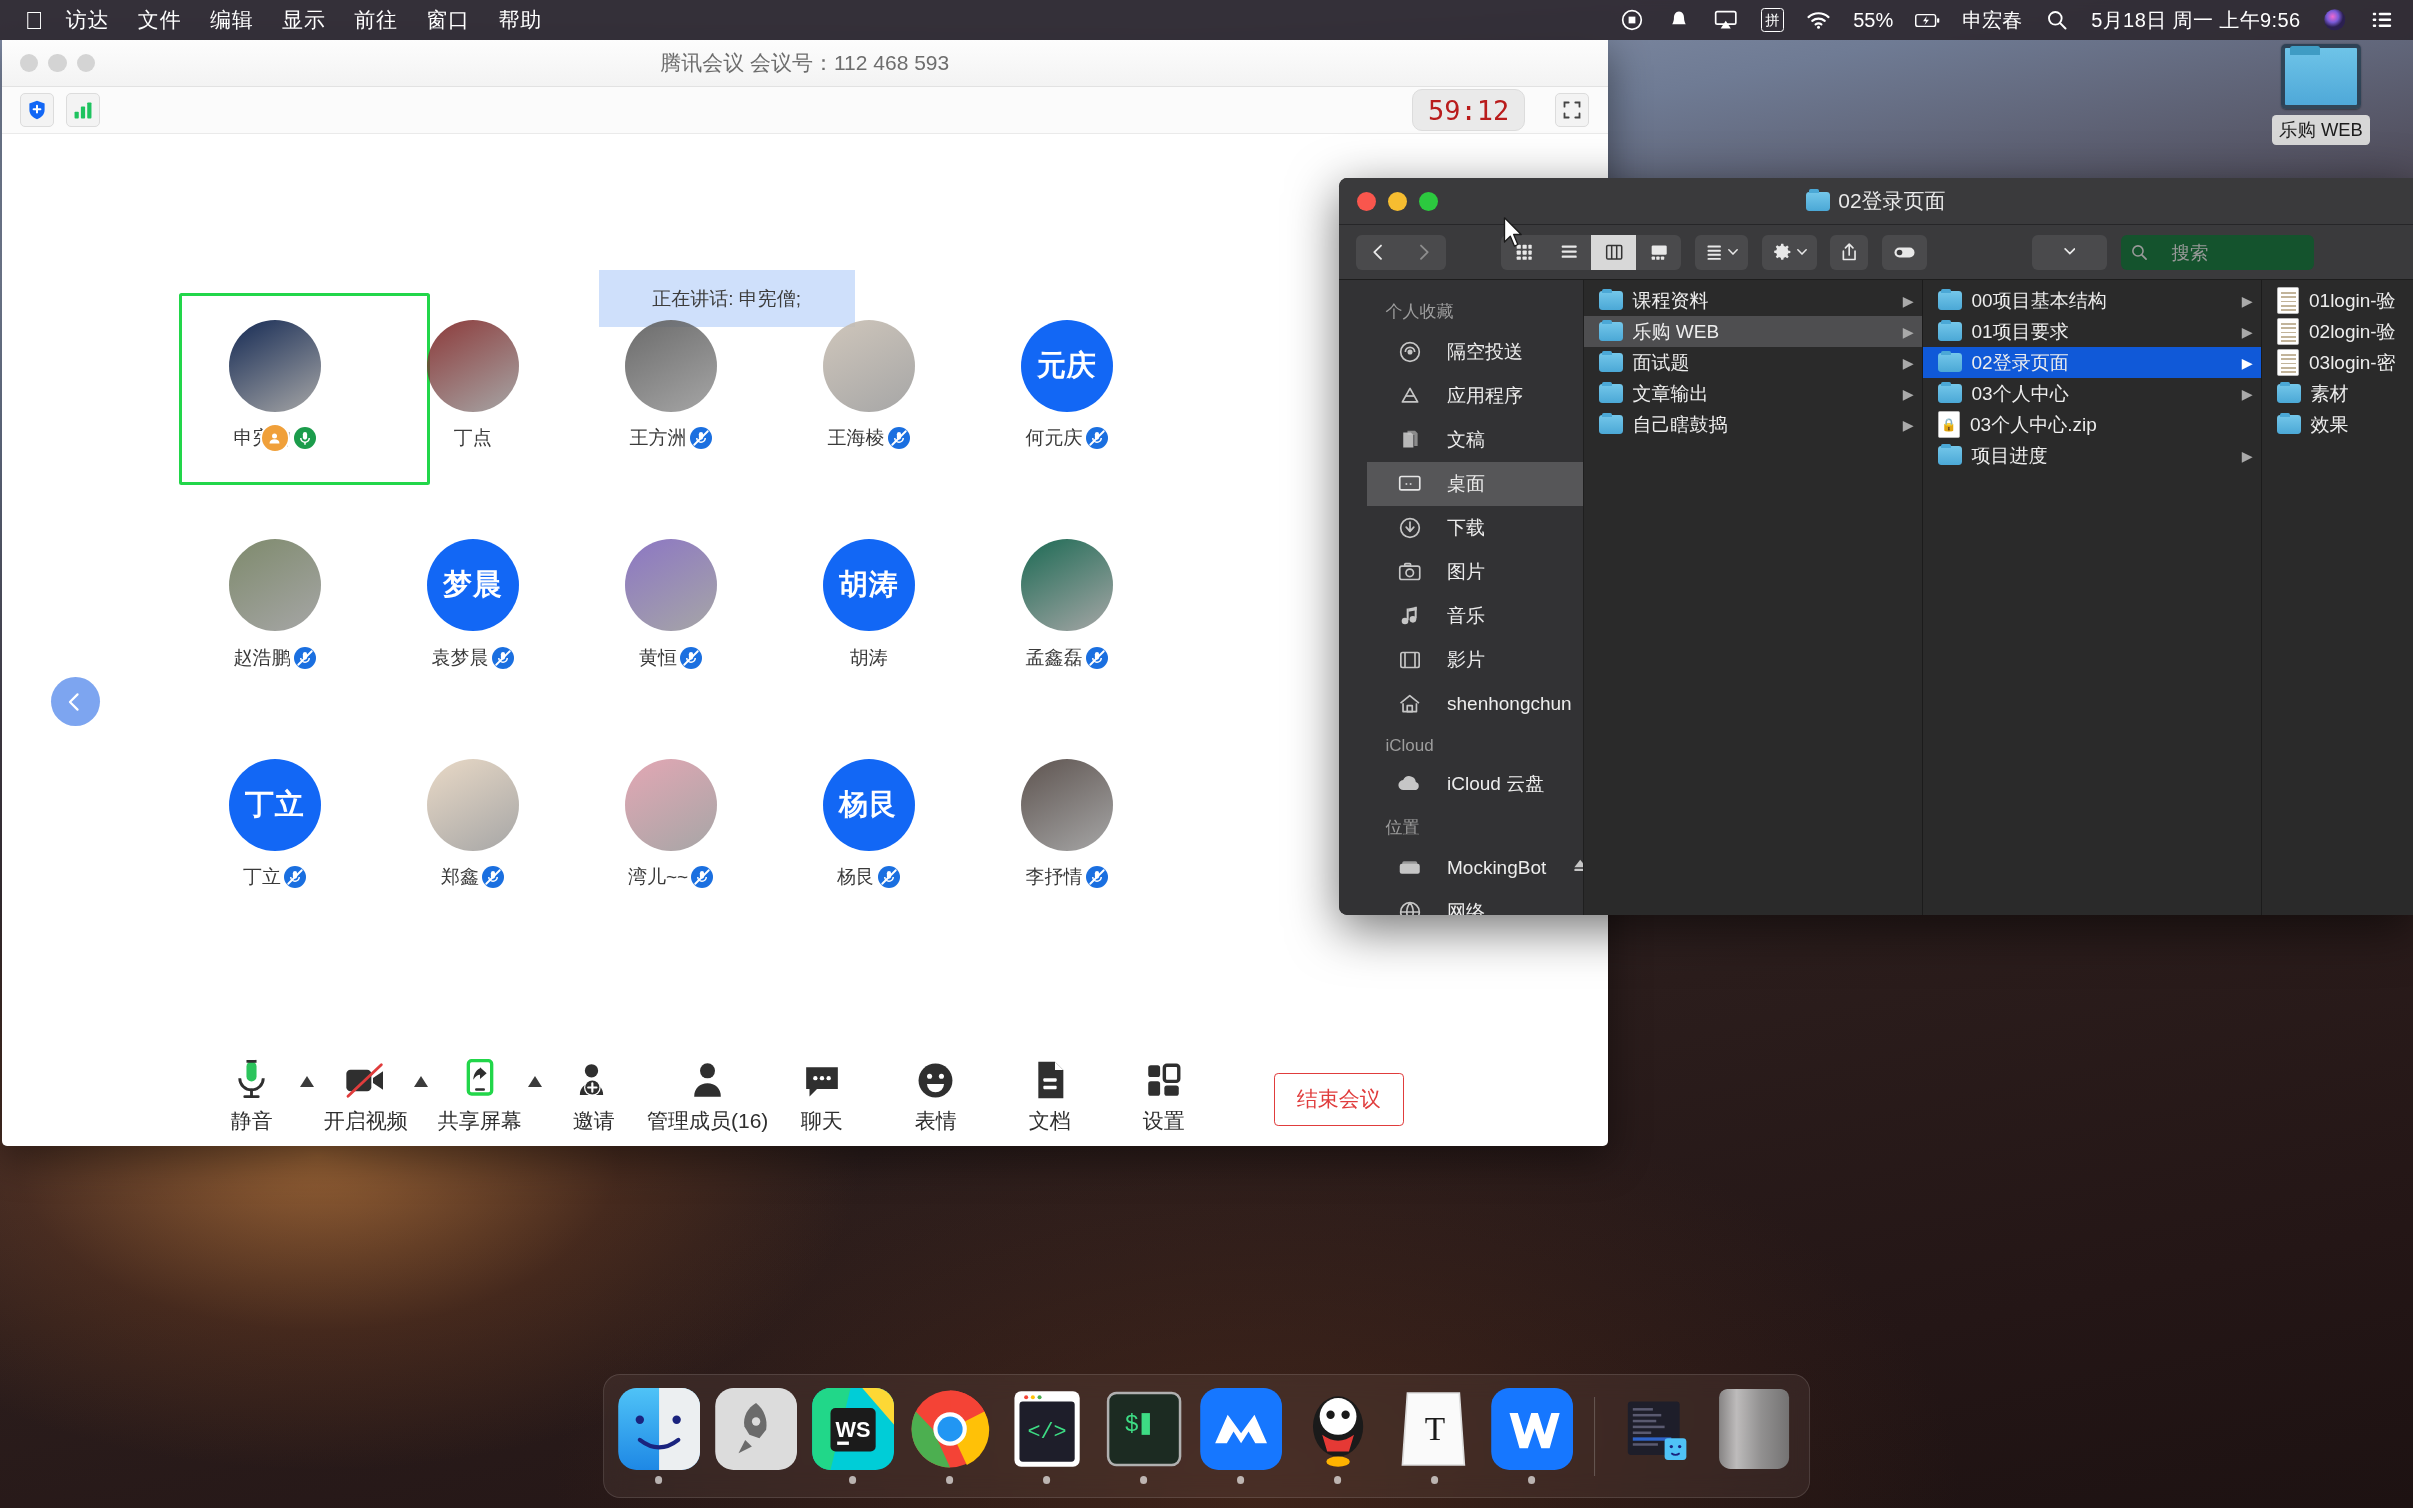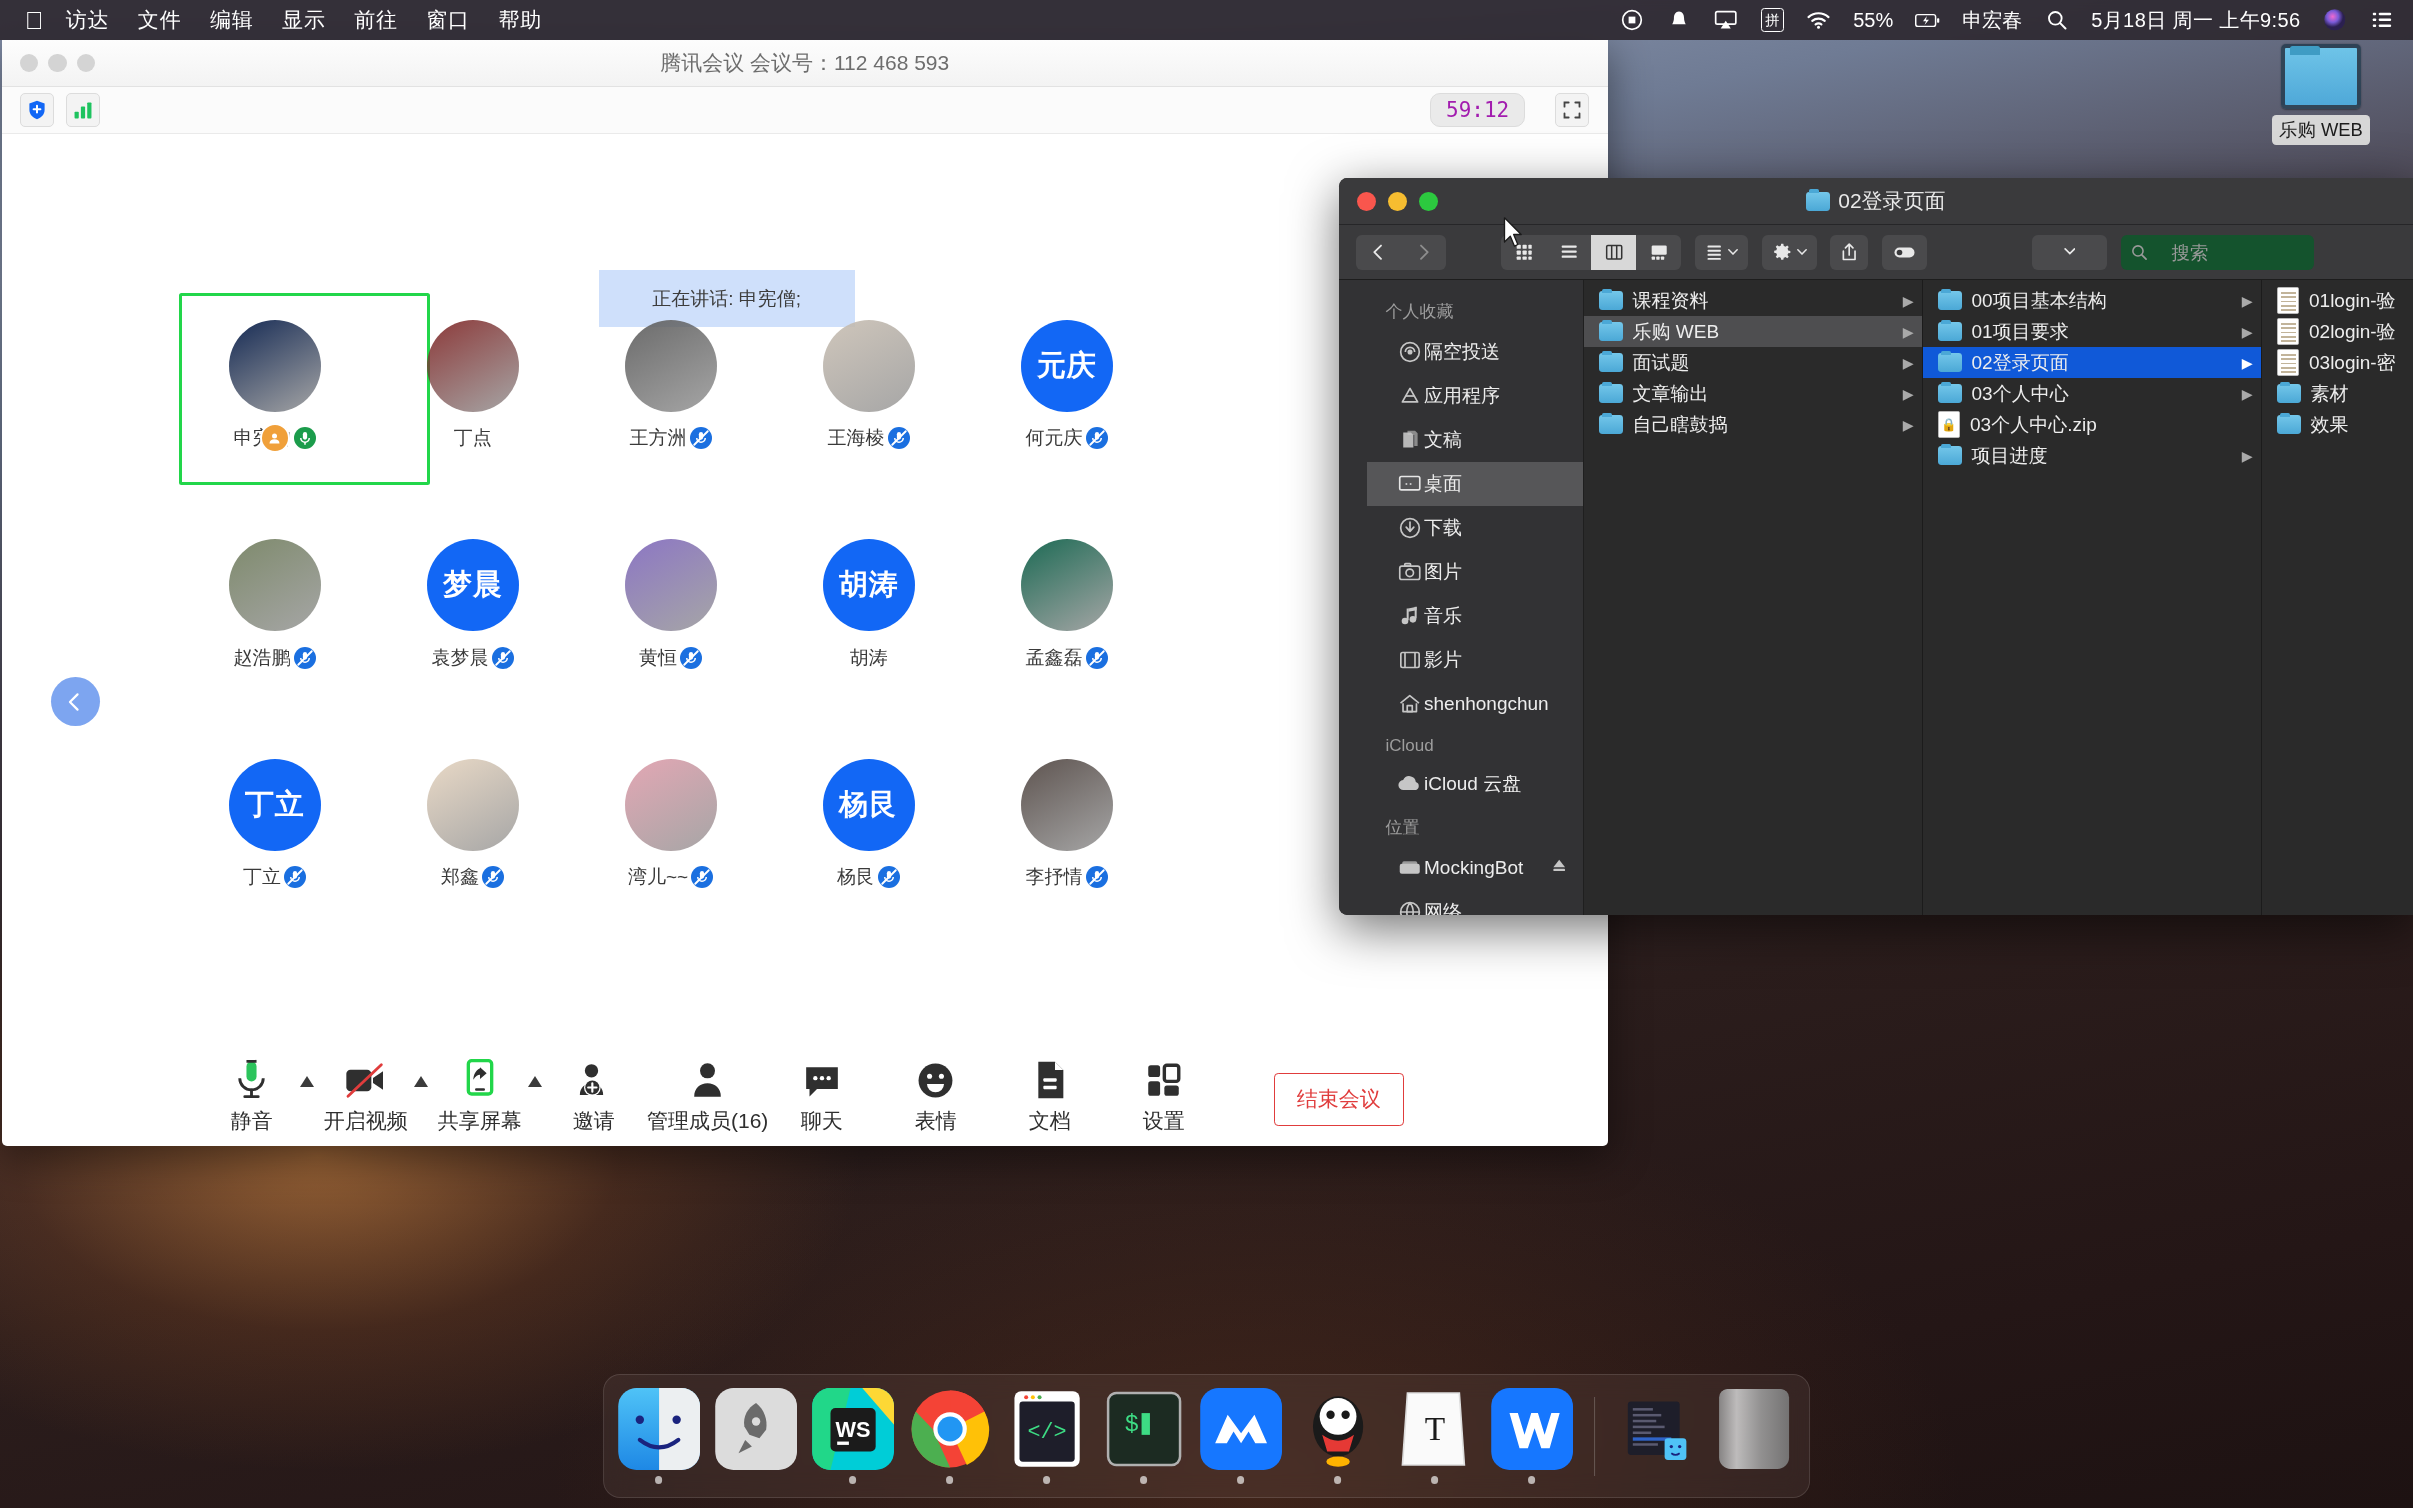--- a/index.html
+++ b/index.html
@@ -77,21 +77,21 @@
   }
   .meet-sub {
     height: 47px; background: #fbfbfb; border-bottom: 0.8px solid #eaeaea;
     display: flex; align-items: center; padding: 0 18.4px; gap: 11.7px;
   }
   .sub-btn {
     width: 34px; height: 34px; border: 0.8px solid #dcdcdc; border-radius: 5px;
     background: #f3f3f3; display: flex; align-items: center; justify-content: center;
   }
   .timer {
-    margin-left: auto; font-size: 21px; color: #a21caf; background: #eaeaea;
+    margin-left: auto; font-size: 27px; color: #b91c1c; background: #eaeaea;
     border: 0.8px solid #dcdcdc; border-radius: 10px; padding: 4.2px 15px;
     font-family: "DejaVu Sans Mono", monospace;
   }
   .fs-btn {
     margin-left: 18.4px; width: 34px; height: 34px; border: 0.8px solid #dcdcdc;
     border-radius: 5px; background: #f3f3f3; display: flex; align-items: center; justify-content: center;
   }
   .speak-banner {
     position: absolute; left: 597px; top: 136px; width: 256px; height: 57px;
     background: #cfe0fb; display: flex; align-items: center; justify-content: center;
@@ -191,21 +191,21 @@
     display: flex; align-items: center; padding: 0 10px; gap: 24px; color: #9a9a9a; font-size: 18.4px;
   }
   .f-body { display: flex; height: 635px; }
   .f-side {
     width: 245px; background: #323234; padding-top: 10px; overflow: hidden; flex: none;
     border-right: 0.8px solid #1f1f1f;
     padding-left: 28px;
   }
   .side-head { font-size: 17px; color: #9d9d9d; padding: 10px 0 6.7px 18.4px; }
   .side-item {
-    height: 44px; display: flex; align-items: center; gap: 2px; padding-left: 30px;
+    height: 44px; display: flex; align-items: center; gap: 25px; padding-left: 30px;
     font-size: 19px; color: #ededed;
   }
   .side-item.sel { background: #565658; }
   .side-ico { width: 25px; height: 25px; display: flex; align-items: center; justify-content: center; color: #c6c6c6; flex: none; }
   .eject { margin-left: auto; padding-right: 15px; color: #c6c6c6; }
   .f-cols { flex: 1; display: flex; }
   .f-col { border-right: 0.8px solid #1b1b1b; padding-top: 5px; overflow: hidden; }
   .f-col.c1 { width: 339px; } .f-col.c2 { width: 339px; } .f-col.c3 { width: 153px; }
   .f-row {
     height: 31px; display: flex; align-items: center; gap: 10px; padding: 0 8.4px 0 15px;

